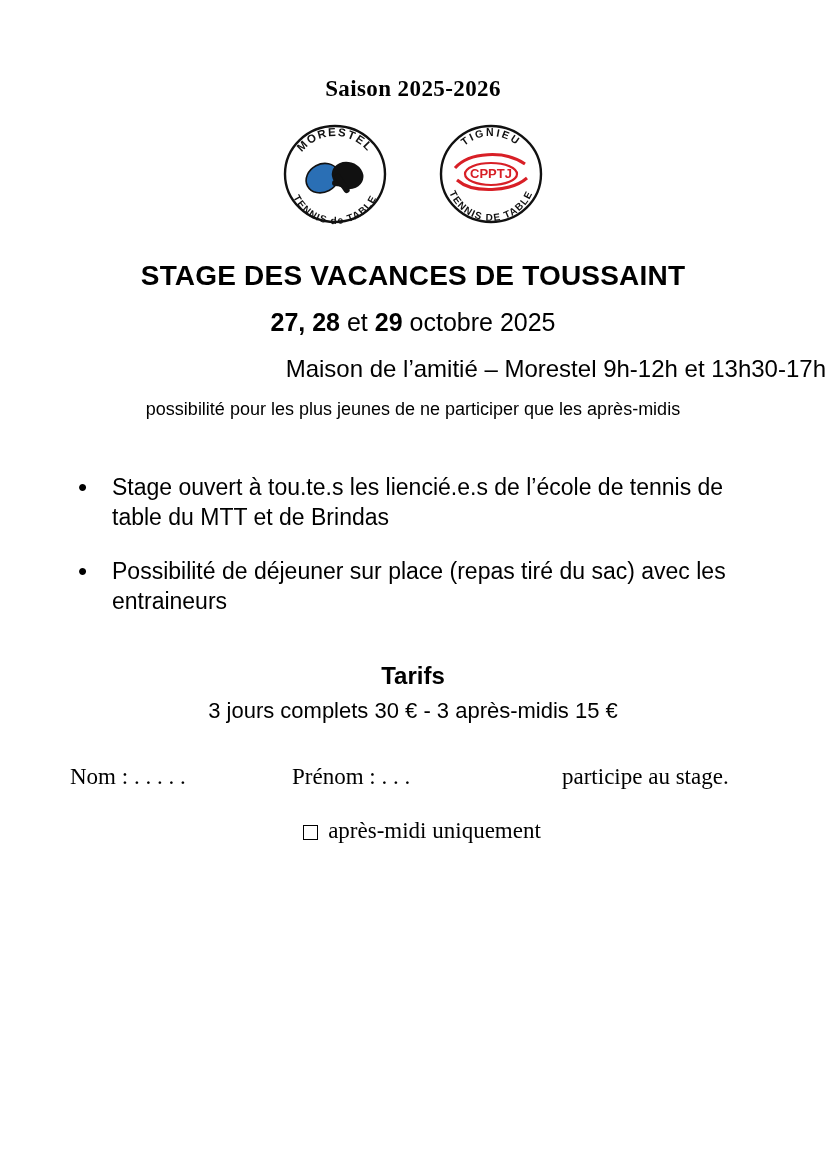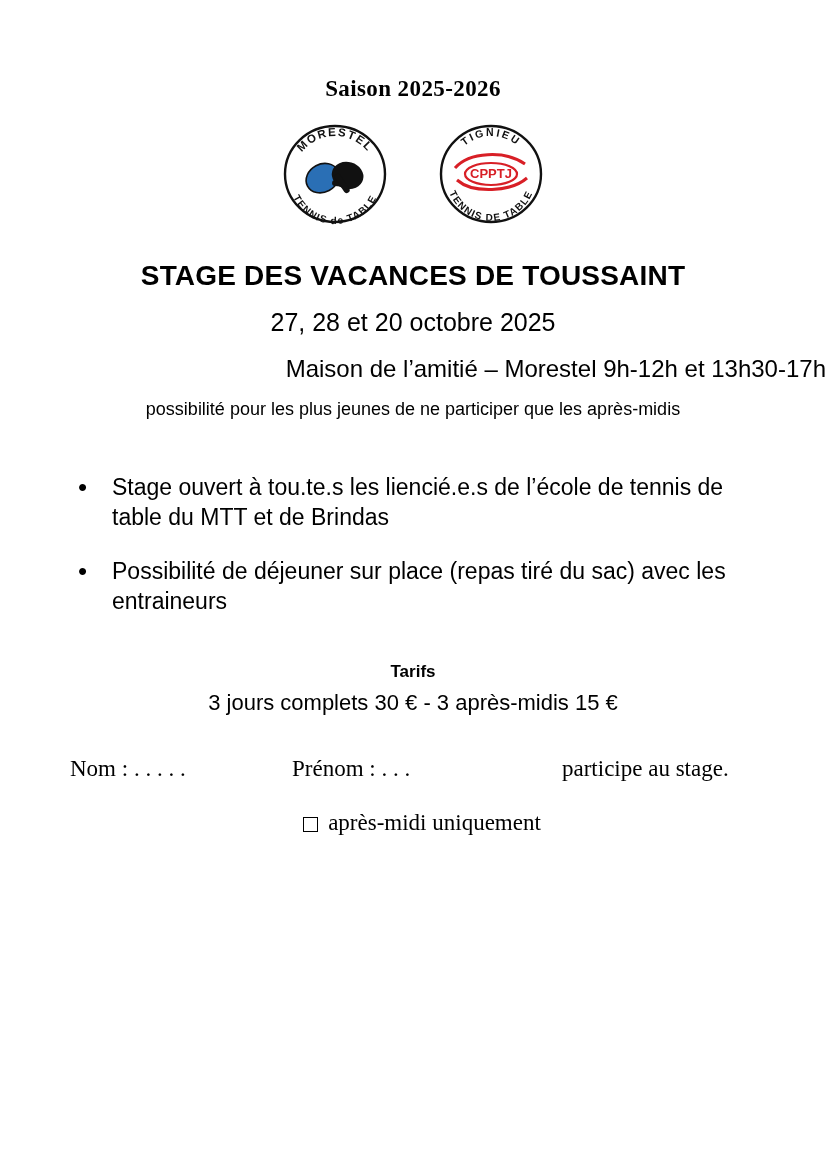--- a/index.html
+++ b/index.html
@@ -56,21 +56,21 @@
     font-size: 28px;
     letter-spacing: 0.2px;
     margin-top: 28px;
   }
   .dates {
     text-align: center;
     font-size: 25px;
     margin-top: 16px;
     font-family: "Liberation Sans", sans-serif;
   }
-  .dates b { font-weight: normal; }
+  .dates b { font-weight: bold; }
   .venue {
     text-align: right;
     font-size: 24px;
     margin-top: 18px;
     font-family: "Liberation Sans", sans-serif;
     font-weight: 400;
   }
   .note {
     text-align: center;
     font-size: 18px;
@@ -99,21 +99,21 @@
     top: -2px;
     font-size: 26px;
     line-height: 1.32;
   }
 
   
   .tarifs-title {
     text-align: center;
     font-family: "Liberation Sans", sans-serif;
     font-weight: bold;
-    font-size: 17px;
+    font-size: 24px;
     margin-top: 46px;
   }
   .tarifs-line {
     text-align: center;
     font-family: "Liberation Sans", sans-serif;
     font-size: 22px;
     margin-top: 8px;
   }
 
   
@@ -204,21 +204,21 @@
     </div>
 
   </div>
 
   <div class="main-title">STAGE DES VACANCES DE TOUSSAINT</div>
 
   <div class="dates">
     <b>27,</b>
     <b>28</b>
     <span>et</span>
-    <b>20</b>
+    <b>29</b>
     <span>octobre 2025</span>
   </div>
 
   <div class="venue">Maison de l’amitié – Morestel   9h-12h et 13h30-17h</div>
 
   <div class="note">possibilité pour les plus jeunes de ne participer que les après-midis</div>
 
   <ul class="bullets">
     <li>Stage ouvert à tou.te.s les liencié.e.s de l’école de tennis de table du MTT et de Brindas</li>
     <li>Possibilité de déjeuner sur place (repas tiré du sac) avec les entraineurs</li>

